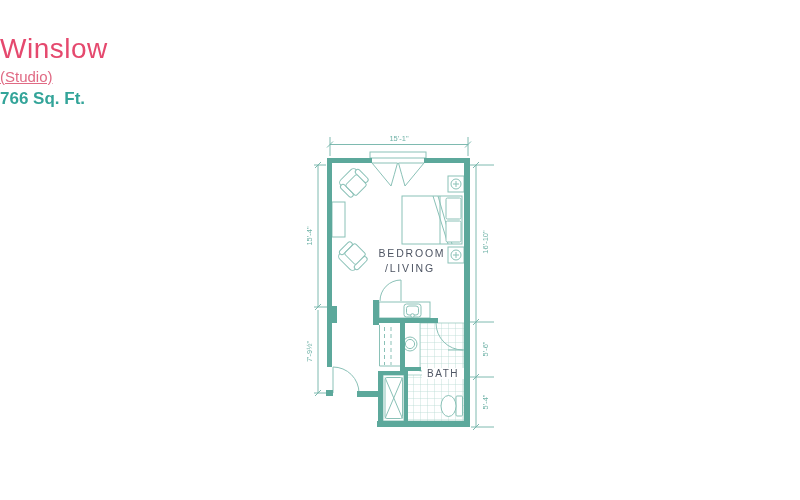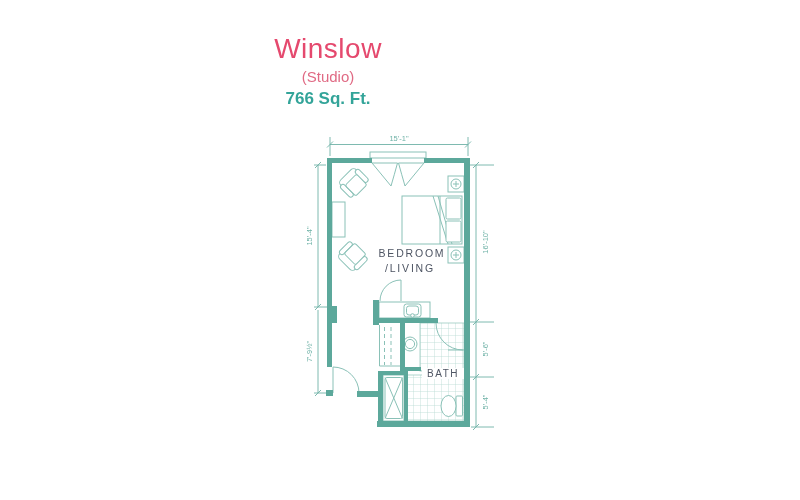--- a/index.html
+++ b/index.html
@@ -1,20 +1,20 @@
 <!DOCTYPE html>
 <html><head>
 <meta charset="utf-8">
 <style>
   html,body{margin:0;padding:0;background:#ffffff;}
   .stage{position:relative;width:800px;height:500px;background:#ffffff;overflow:hidden;
          font-family:"Liberation Sans", sans-serif;}
-  .titles{position:absolute;left:0;top:34px;width:656px;text-align:center;}
+  .titles{position:absolute;left:0;top:34px;width:656px;text-align:left;}
   .title{font-size:28px;font-weight:500;color:#e5496e;letter-spacing:0.5px;line-height:1.1;}
-  .subtitle{font-size:15px;font-weight:400;color:#e06a84;margin-top:3px;}
+  .subtitle{font-size:15px;font-weight:400;color:#e06a84;margin-top:3px;text-decoration:underline;}
   .area{font-size:17px;font-weight:700;color:#33a499;margin-top:4px;}
   .planwrap{position:absolute;left:280px;top:125px;width:240px;height:320px;}
   svg text{font-family:"Liberation Sans", sans-serif;}
   .dimtxt{font-size:7.5px;fill:#6fb2a7;}
   .roomtxt{fill:#4e5563;}
   .wall{fill:#5ca89b;}
   .furn{fill:#ffffff;stroke:#8ac1b7;stroke-width:1;}
   .thin{stroke:#8ac1b7;stroke-width:1;fill:none;}
   .dimline{stroke:#6fb2a7;stroke-width:0.9;fill:none;}
 </style>

